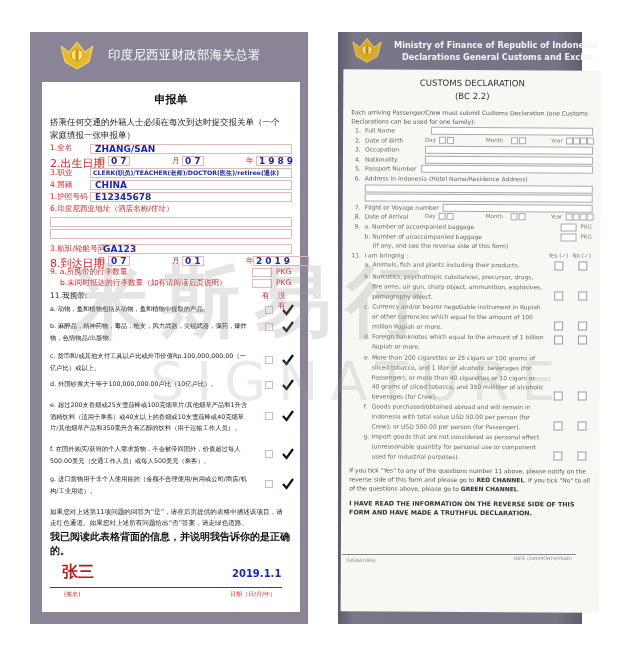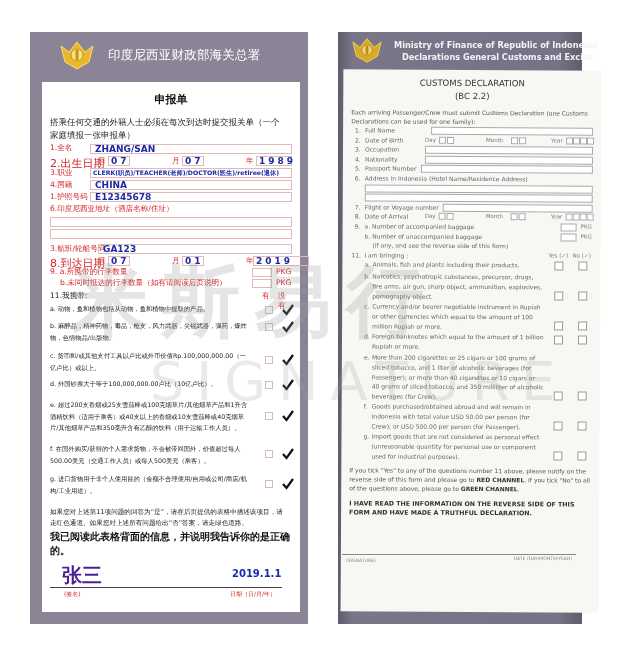--- a/index.html
+++ b/index.html
@@ -65,21 +65,21 @@
     position: absolute; left: 215px; width: 8px; height: 8px; border: 1px solid #d7b9bd;
   }
   .q-item .tick {
     position: absolute; left: 232px; width: 12px; height: 12px;
   }
   .q-item .tick svg { width: 12px; height: 12px; display: block; }
 
   .note { font-size: 6.6px; color: #222; line-height: 11px; margin-top: 8px; padding-right: 4px; }
   .confirm { font-size: 10px; font-weight: bold; color: #111; margin-top: 1px; }
   .sig-area { position: relative; height: 36px; margin-top: 4px; }
-  .sig-name { position: absolute; left: 12px; top: 0; font-size: 20px; font-weight: bold; color: #4c1d95; }
+  .sig-name { position: absolute; left: 12px; top: 0; font-size: 16px; font-weight: bold; color: #b91c1c; }
   .sig-date { position: absolute; left: 182px; top: 6px; font-size: 10px; font-weight: bold; color: #1a2aa8; }
   .sig-line { position: absolute; left: 0; right: 10px; top: 25px; border-top: 1.5px solid #444; }
   .sig-label { position: absolute; left: 14px; top: 28px; font-size: 6px; color: #d5262a; }
   .date-label { position: absolute; left: 180px; top: 28px; font-size: 6px; color: #d5262a; }
 
   
   .right-panel {
     position: absolute; left: 338px; top: 32px; width: 244px; height: 592px;
     background: linear-gradient(90deg, #5f5b6c 0%, #7a7688 6%, #777387 90%, #605c6a 100%);
   }

